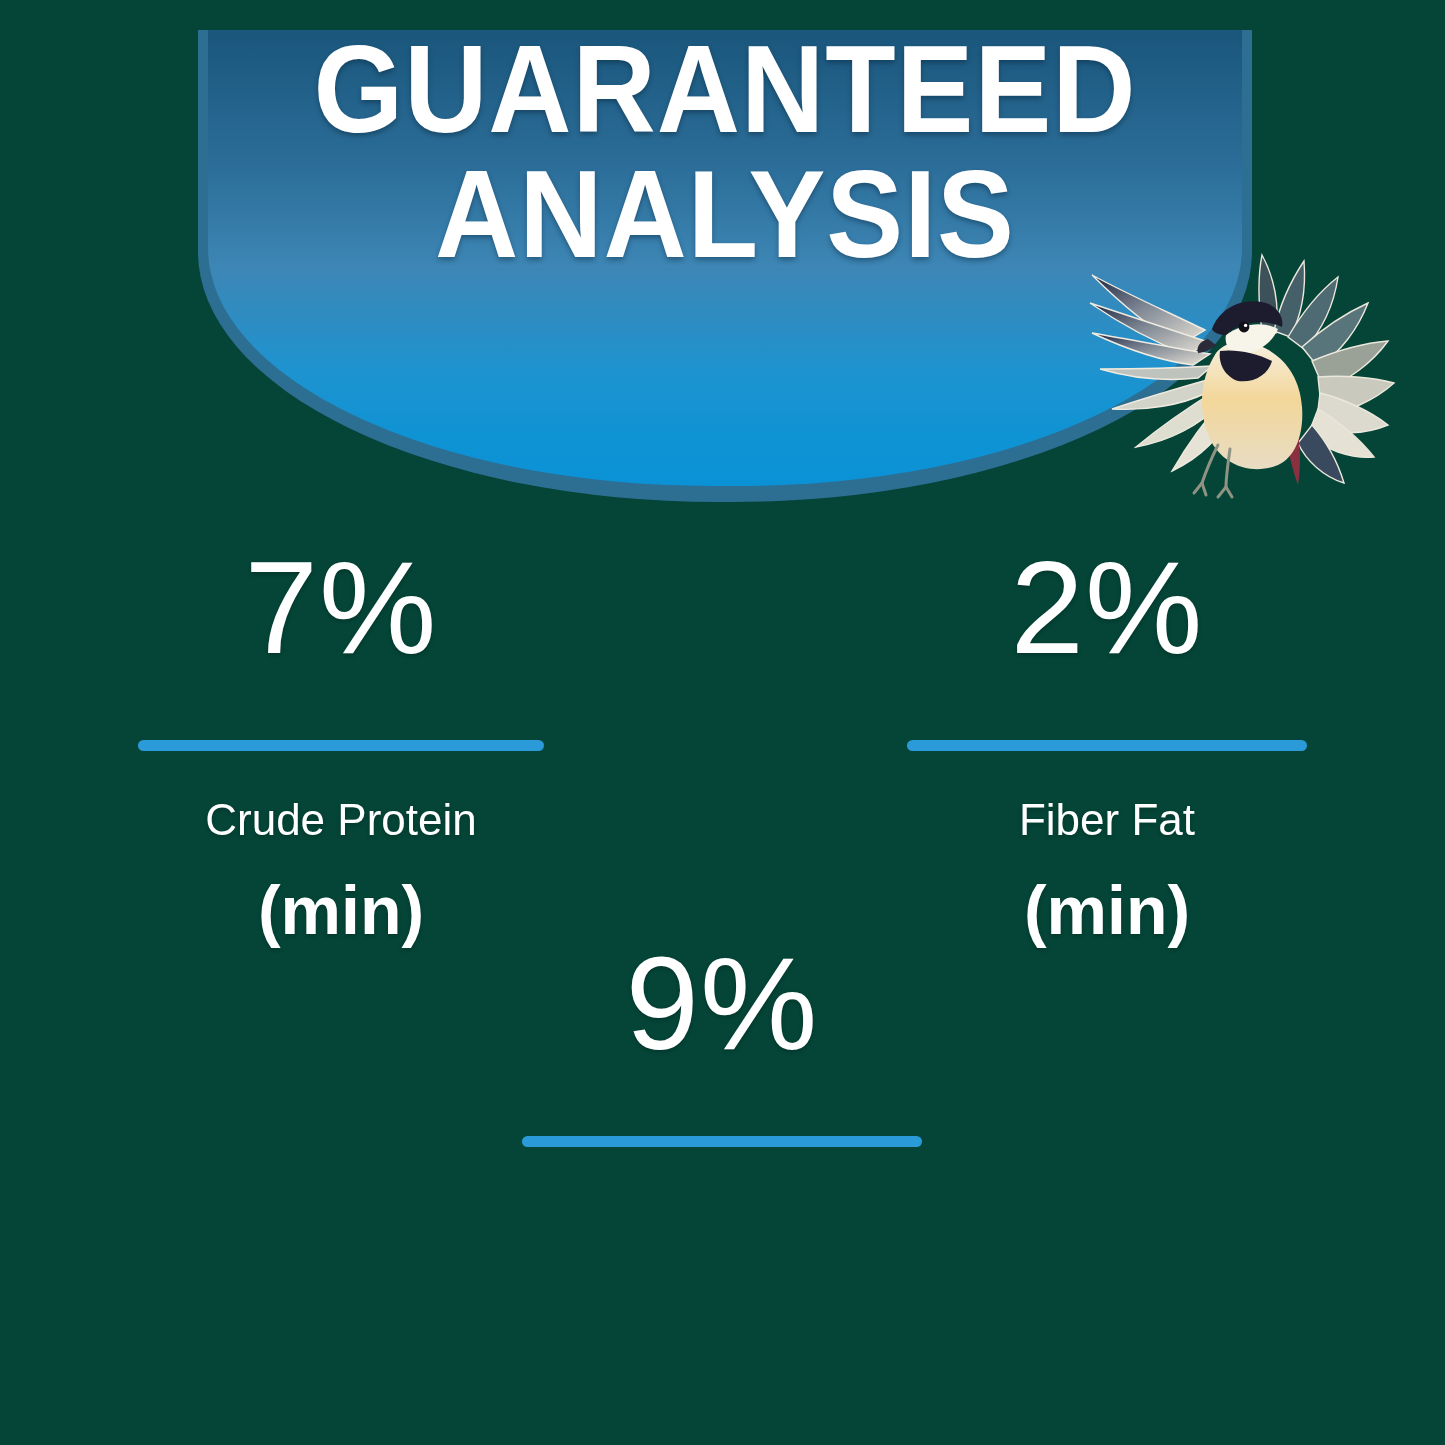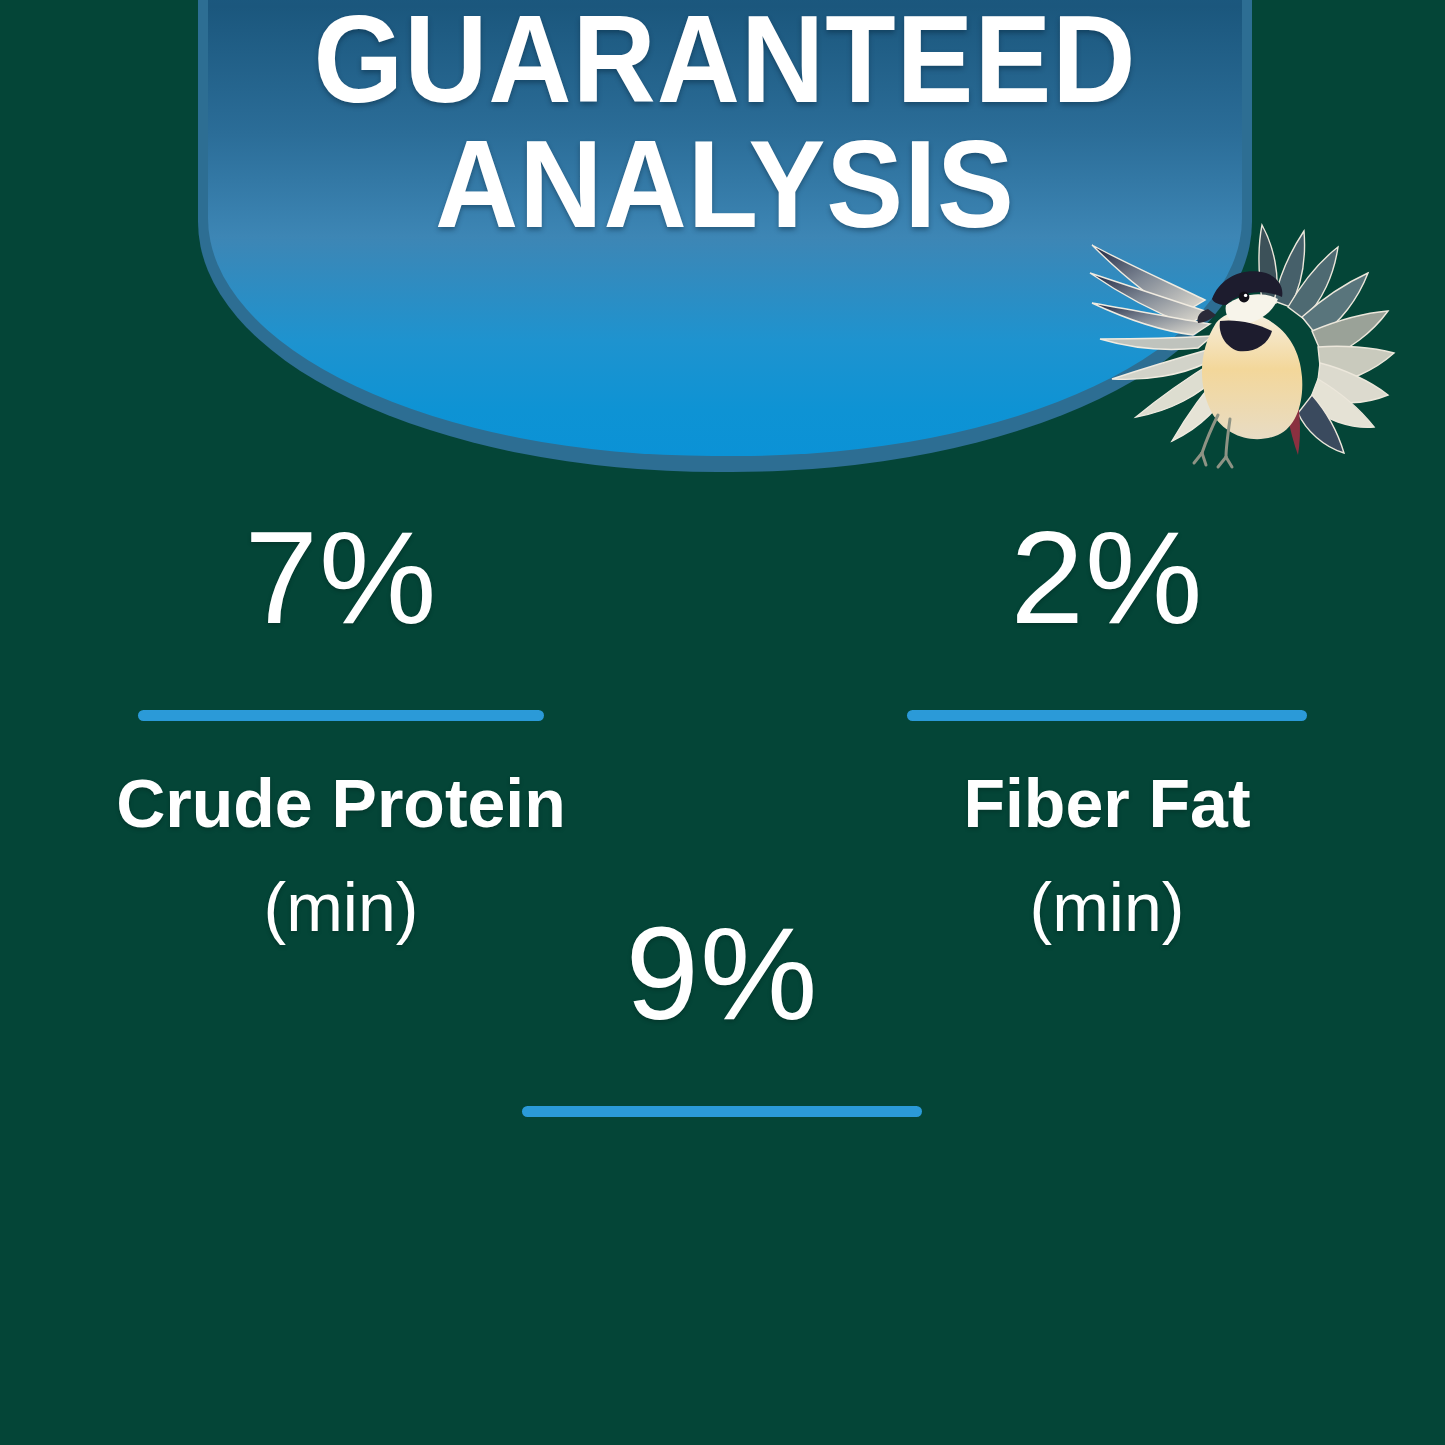--- a/index.html
+++ b/index.html
@@ -3,21 +3,21 @@
 <meta charset="utf-8">
 <style>
   html,body{margin:0;padding:0;}
   body{
     width:1445px;height:1445px;
     background:#044537;
     font-family:"DejaVu Sans", sans-serif;
     overflow:hidden;
     position:relative;
   }
-  #root{position:absolute;inset:0;overflow:hidden;}
+  #root{position:absolute;inset:0;overflow:hidden;margin-top:30px;}
 
   
   .banner-wrap{
     position:absolute;
     left:198px; top:-120px;
     width:1054px; height:592px;
   }
   .banner-outline{
     position:absolute; inset:0;
     background:#2d6e93;
@@ -85,31 +85,31 @@
     text-shadow:0 2px 4px rgba(0,0,0,0.22);
   }
   .divider{
     height:11px;
     border-radius:6px;
     background:#2b9ad8;
     margin:0 auto;
   }
   .stat .label{
     display:block;
+    font-size:44px;
+    font-weight:400;
+    line-height:1.12;
+    color:#ffffff;
+    text-shadow:0 2px 4px rgba(0,0,0,0.22);
+    white-space:nowrap;
+  }
+  .stat .sub{
+    display:block;
     font-size:68px;
     font-weight:700;
-    line-height:1.12;
-    color:#ffffff;
-    text-shadow:0 2px 4px rgba(0,0,0,0.22);
-    white-space:nowrap;
-  }
-  .stat .sub{
-    display:block;
-    font-size:68px;
-    font-weight:400;
     line-height:1.12;
     color:#ffffff;
     text-shadow:0 2px 4px rgba(0,0,0,0.22);
   }
 
   
   #stat-protein{ left:96px;  top:512px; width:490px; }
   #stat-protein .divider{ width:406px; margin-top:66px; }
   #stat-protein .label{ margin-top:44px; }
   #stat-protein .sub{ margin-top:28px; }

